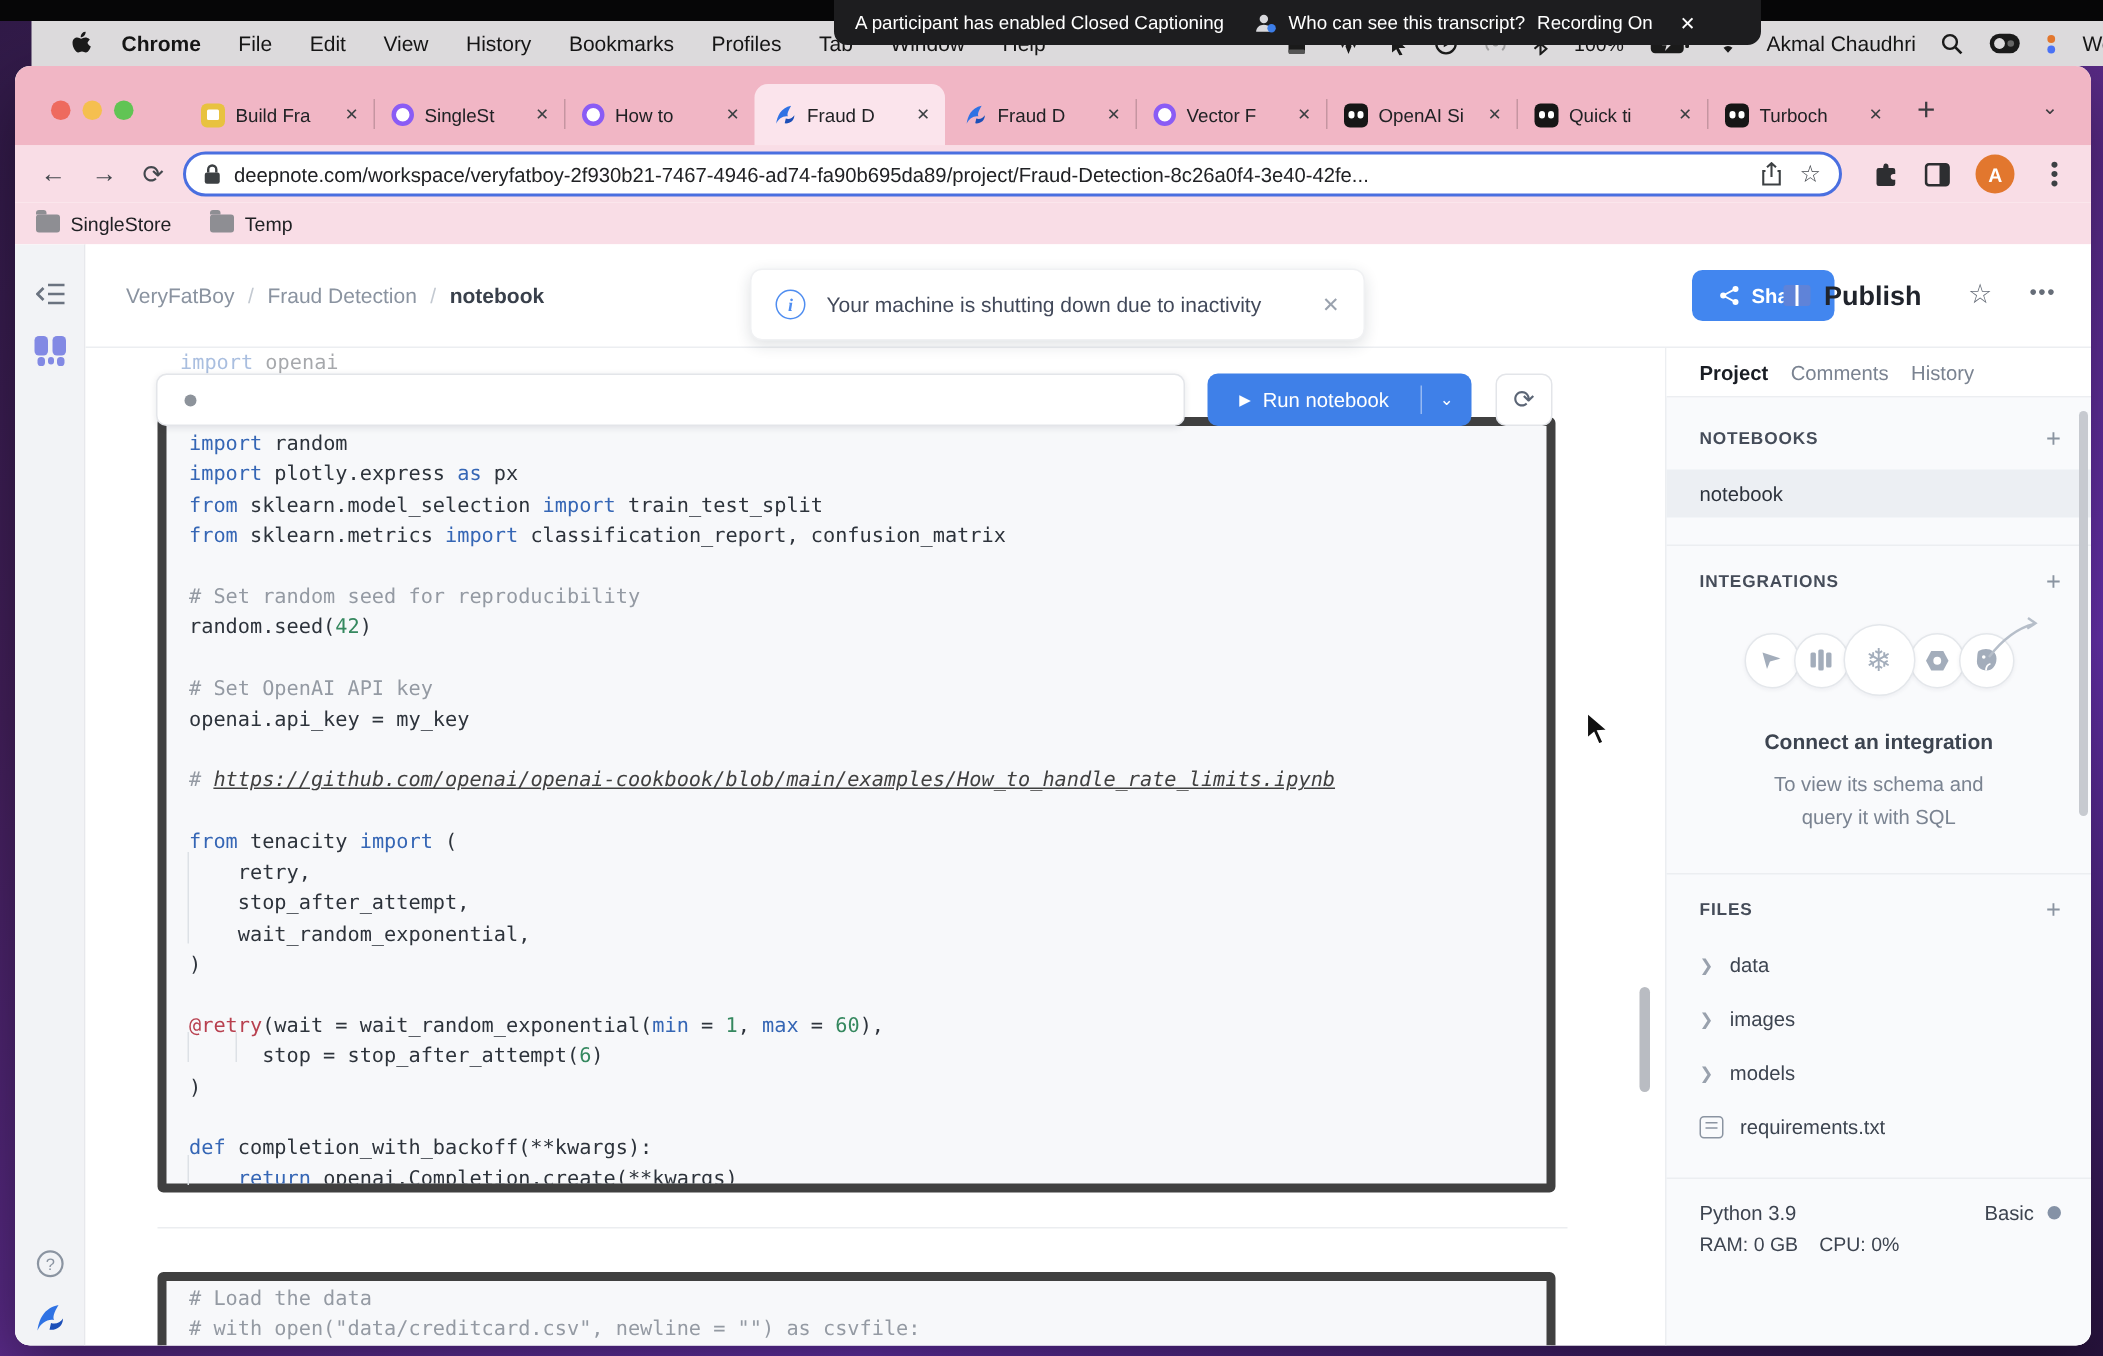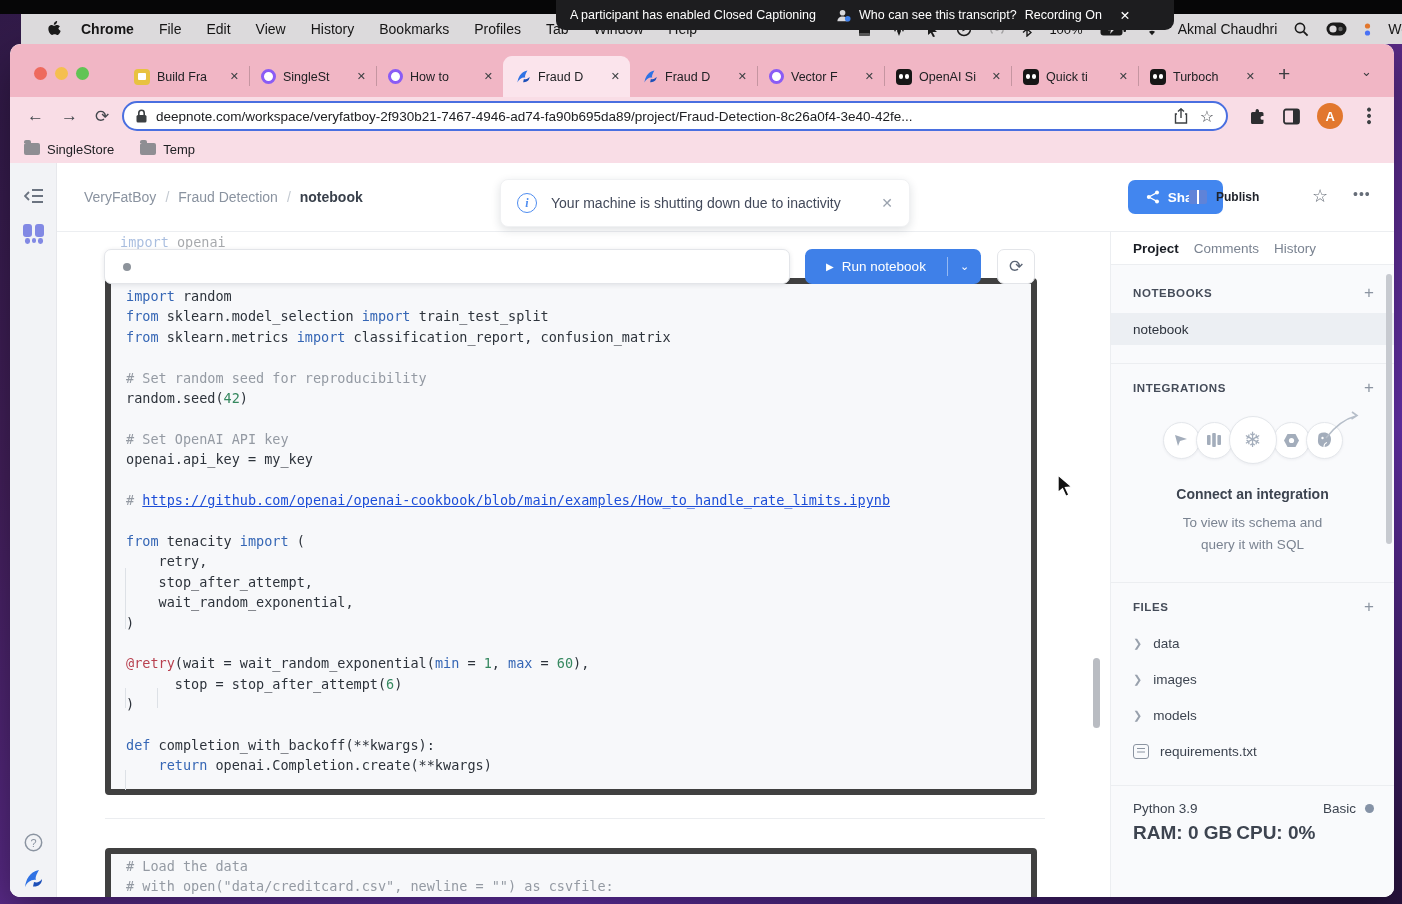--- a/index.html
+++ b/index.html
@@ -88,35 +88,35 @@
   .toast { position:absolute; left:443px; top:16px; width:410px; height:48px; background:#fff; border:1px solid #f0f1f3; border-radius:8px;
     box-shadow:0 3px 10px rgba(30,40,60,.14); display:flex; align-items:center; padding:0 16px; gap:14px; z-index:5; }
   .info-ic { width:20px; height:20px; border:1.8px solid #4f8df0; border-radius:50%; color:#4f8df0; font-size:12px; font-weight:700;
     display:flex; align-items:center; justify-content:center; font-family:"Liberation Serif",serif; font-style:italic; flex:0 0 auto; }
   .toast-msg { font-size:14px; color:#42495a; flex:1; }
   .toast-x { color:#9aa2ae; font-size:14px; }
 
   .share-btn { position:absolute; left:1024px; top:17px; width:95px; height:34px; background:#4286ef; border-radius:7px; color:#fff;
     font-size:13.5px; font-weight:600; display:flex; align-items:center; justify-content:center; gap:8px;margin-left:47px; }
   .publish-btn { position:absolute; left:1132px; top:17px; height:34px; display:flex; align-items:center; gap:9px;
-    font-size:12px; font-weight:700; color:#20242c; }
+    font-size:18px; font-weight:700; color:#20242c; }
   .book-ic { width:18px; height:14px; background:#5f83d8; border-radius:2px; position:relative; }
   .book-ic::after { content:""; position:absolute; left:8px; top:0; bottom:0; width:1.5px; background:#fff; }
   .star-btn { position:absolute; left:1255px; top:22px; font-size:18px; color:#666d78; }
   .more-btn { position:absolute; left:1296px; top:23px; font-size:14px; color:#666d78; letter-spacing:1px; }
 
   
   .main { position:absolute; left:47px; top:69px; width:1053px; height:665px; background:#fff; overflow:hidden; }
   .faded-line { position:absolute; left:63px; top:0px; font-family:"DejaVu Sans Mono",monospace; font-size:13.5px; opacity:.42; white-space:pre; }
   .cell { position:absolute; left:48px; width:932px; background:#f7f8fa; border:6px solid #404040; border-radius:4px; padding:2px 0 0 15px; overflow:hidden; }
   .cell1 { top:46px; height:517px; }
   .cell2 { top:616px; height:118px; }
   .code-line { font-family:"DejaVu Sans Mono",monospace; font-size:13.5px; line-height:20.4px; white-space:pre; color:#2d333b; }
   .tk-kw { color:#3566b5; } .tk-cm { color:#949aa3; } .tk-num { color:#35885f; }
-  .tk-dec { color:#b8404f; } .tk-lk { color:#1d4ed8; text-decoration:underline; } .tk-pl { color:#2d333b; }
+  .tk-dec { color:#b8404f; } .tk-lk { color:#404040; text-decoration:underline;font-style:italic; } .tk-pl { color:#2d333b; }
   .guide { position:absolute; width:1px; background:#dde1e6; }
 
   .float-input { position:absolute; left:47px; top:17px; width:686px; height:35px; background:#fff; border:1px solid #e3e5e9;
     border-radius:7px; box-shadow:0 1px 5px rgba(20,30,50,.10); display:flex; align-items:center; padding-left:18px; }
   .float-dot { width:8px; height:8px; border-radius:50%; background:#8d939b; }
   .run-btn { position:absolute; left:748px; top:17px; width:176px; height:35px; background:#3f80e8; border-radius:7px; color:#fff;
     display:flex; align-items:center; }
   .run-main { flex:1; display:flex; align-items:center; justify-content:center; gap:8px; font-size:13.5px; font-weight:500; }
   .run-divider { width:1px; height:19px; background:rgba(255,255,255,.45); }
   .run-caret { width:33px; text-align:center; font-size:11px; }
@@ -144,21 +144,21 @@
   .integ-arrow { position:absolute; right:34px; top:-6px; }
   .integ-cta { font-size:14px; font-weight:600; color:#3d4450; margin-top:22px; }
   .integ-sub { font-size:13.5px; color:#7a8391; line-height:22px; margin-top:10px; }
   .file-row { height:36px; display:flex; align-items:center; gap:11px; padding-left:22px; font-size:13.5px; color:#3d4450; }
   .chev { color:#99a1ad; font-size:11px; }
   .txt-ic { width:16px; height:15px; border:1.4px solid #8b94a1; border-radius:3px; position:relative; }
   .txt-ic::after { content:""; position:absolute; left:2.5px; top:3px; width:8px; height:1.4px; background:#8b94a1; box-shadow:0 3.5px 0 #8b94a1; }
   .env-row { display:flex; align-items:center; justify-content:space-between; padding:0 20px 0 22px; height:28px; font-size:13.5px; color:#3d4450; }
   .env-dot { width:9px; height:9px; border-radius:50%; background:#8592a6; margin-left:9px; }
   .env-right { display:flex; align-items:center; }
-  .env-stats { padding-left:22px; height:26px; font-size:19px; color:#3d4450; display:flex; gap:4px;font-weight:bold; }
+  .env-stats { padding-left:22px; height:26px; font-size:13px; color:#3d4450; display:flex; gap:14px; }
   .panel-scroll { position:absolute; right:2px; top:42px; width:6px; height:270px; background:#c7cad0; border-radius:3px; }
 
   .cursor { position:absolute; left:1056px; top:474px; z-index:90; }
 </style>
 </head>
 <body>
 
 <div id="screen">
 
   <div class="top-black"></div>
@@ -420,20 +420,21 @@
         </div>
         <div class="star-btn">☆</div>
         <div class="more-btn">•••</div>
       </div>
 
       <div class="main">
         <div class="faded-line" id="faded-line"><div class="code-line"><span class="tk-kw">import</span><span class="tk-pl"> openai</span></div></div>
 
         <div class="cell cell1" id="cell1">
             <div class="code-line"><span class="tk-kw">import</span><span class="tk-pl"> random</span></div>
+            <div class="code-line"><span class="tk-kw">import</span><span class="tk-pl"> plotly.express </span><span class="tk-kw">as</span><span class="tk-pl"> px</span></div>
             <div class="code-line"><span class="tk-kw">from</span><span class="tk-pl"> sklearn.model_selection </span><span class="tk-kw">import</span><span class="tk-pl"> train_test_split</span></div>
             <div class="code-line"><span class="tk-kw">from</span><span class="tk-pl"> sklearn.metrics </span><span class="tk-kw">import</span><span class="tk-pl"> classification_report, confusion_matrix</span></div>
             <div class="code-line">&nbsp;</div>
             <div class="code-line"><span class="tk-cm"># Set random seed for reproducibility</span></div>
             <div class="code-line"><span class="tk-pl">random.seed(</span><span class="tk-num">42</span><span class="tk-pl">)</span></div>
             <div class="code-line">&nbsp;</div>
             <div class="code-line"><span class="tk-cm"># Set OpenAI API key</span></div>
             <div class="code-line"><span class="tk-pl">openai.api_key = my_key</span></div>
             <div class="code-line">&nbsp;</div>
             <div class="code-line"><span class="tk-cm"># </span><span class="tk-lk">https://github.com/openai/openai-cookbook/blob/main/examples/How_to_handle_rate_limits.ipynb</span></div>

